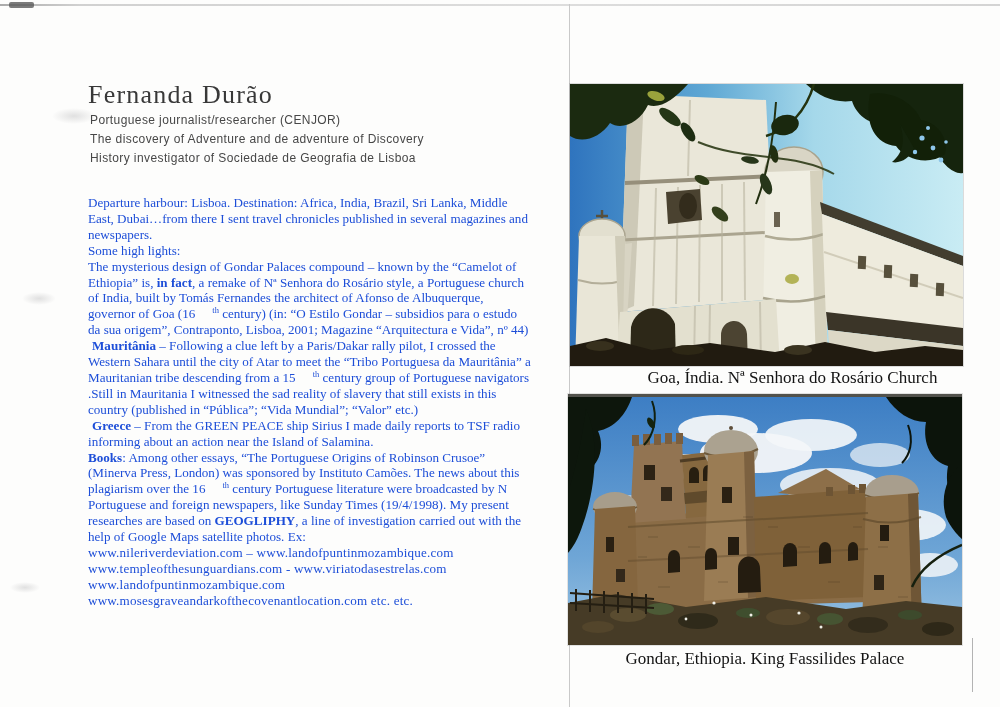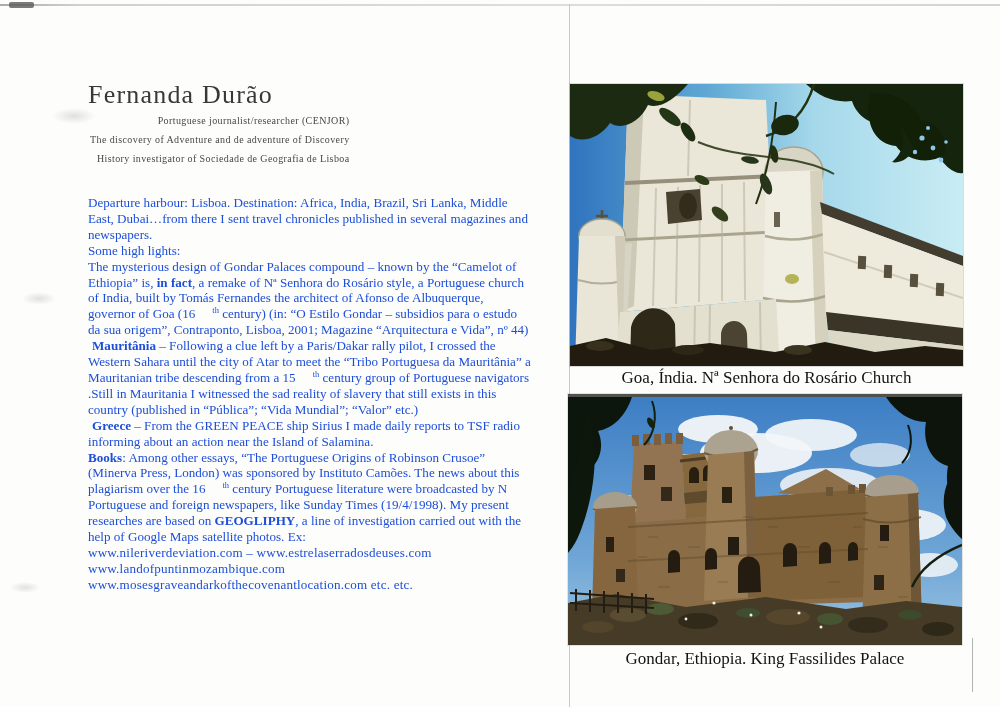--- a/index.html
+++ b/index.html
@@ -20,41 +20,41 @@
   .smudge.s3{left:10px;top:582px;width:30px;height:11px;}
 
   
   .author-name{
     position:absolute;left:88px;top:80px;
     font-family:cursive;
     font-size:26px;color:#383838;letter-spacing:1.2px;font-weight:400;
   }
   .subtitle-block{
     position:absolute;left:90px;top:111px;
-    font-family:Liberation Serif, serif;
-    font-size:10px;color:#474747;line-height:19px;letter-spacing:.4px;text-align:right;
+    font-family:Liberation Sans, sans-serif;
+    font-size:12px;color:#474747;line-height:19px;letter-spacing:.4px;
   }
   .body-text{
     position:absolute;left:88px;top:195px;width:444px;
     font-size:13.1px;line-height:15.9px;color:#1d4ed8;
   }
   .para{margin:0;}
   .para.indent{text-indent:4px;}
   .b{font-weight:bold;}
   .i{}
   .body-text sup{font-size:8.5px;line-height:0;vertical-align:super;margin-left:17px;}
   .urlline{margin:0;letter-spacing:.2px;}
 
   
   .photo{position:absolute;overflow:hidden;background:#9ecbe0;}
   .photo svg{display:block;width:100%;height:100%;}
   #photo-goa{left:570px;top:84px;width:393px;height:282px;box-shadow:0 0 0 1px rgba(120,120,120,.25);}
   #photo-gondar{left:568px;top:394px;width:394px;height:248px;border-top:3px solid #52524c;box-shadow:0 0 0 1px rgba(120,120,120,.2);}
   .caption{position:absolute;text-align:center;font-size:17px;color:#131313;}
-  #caption-goa{left:570px;top:368px;width:393px;}
+  #caption-goa{left:596px;top:368px;width:393px;}
   #caption-gondar{left:568px;top:649px;width:394px;}
 </style>
 </head>
 <body>
 
 <div class="scan-top-edge"></div>
 <div class="scan-mark"></div>
 <div class="page-crease"></div>
 <div class="right-edge-mark"></div>
 <div class="smudge s1"></div>
@@ -68,21 +68,22 @@
     <div>The discovery of Adventure and de adventure of Discovery</div>
     <div>History investigator of Sociedade de Geografia de Lisboa</div>
   </div>
   <div class="body-text">
       <div class="para"><span>Departure harbour: Lisboa. Destination: Africa, India, Brazil, Sri Lanka, Middle East, Dubai…from there I sent travel chronicles published in several magazines and newspapers.</span></div>
       <div class="para"><span>Some high lights:</span></div>
       <div class="para"><span>The mysterious design of Gondar Palaces compound – known by the “Camelot of Ethiopia” is, </span><span class="b">in fact</span><span>, a remake of Nª Senhora do Rosário style, a Portuguese church of India, built by Tomás Fernandes the architect of Afonso de Albuquerque, governor of Goa (16</span><sup>th</sup><span> century) (in: “O Estilo Gondar – subsidios para o estudo da sua origem”, </span><span class="i">Contraponto</span><span>, Lisboa, 2001; Magazine “Arquitectura e Vida”, nº 44)</span></div>
       <div class="para indent"><span class="b">Mauritânia</span><span> – Following a clue left by a Paris/Dakar rally pilot, I crossed the Western Sahara until the city of Atar to meet the “Tribo Portuguesa da Mauritânia” a Mauritanian tribe descending from a 15</span><sup>th</sup><span> century group of Portuguese navigators .Still in Mauritania I witnessed the sad reality of </span><span class="i">slavery</span><span> that still exists in this country (published in “Pública”; “Vida Mundial”; “Valor” etc.)</span></div>
       <div class="para indent"><span class="b">Greece</span><span> – From the GREEN PEACE ship Sirius I made daily reports to TSF radio informing about an action near the Island of Salamina.</span></div>
       <div class="para"><span class="b">Books</span><span>: Among other essays, “The Portuguese Origins of Robinson Crusoe” (Minerva Press, London) was sponsored by Instituto Camões. The news about this plagiarism over the 16</span><sup>th</sup><span> century Portuguese literature were broadcasted by N Portuguese and foreign newspapers, like Sunday Times (19/4/1998). My present researches are based on </span><span class="b">GEOGLIPHY</span><span>, a line of investigation carried out with the help of Google Maps satellite photos. Ex:</span></div>
-      <div class="urlline">www.nileriverdeviation.com – www.estrelaserradosdeuses.com</div>
+      <div class="urlline">www.nileriverdeviation.com – www.landofpuntinmozambique.com</div>
+      <div class="urlline">www.templeofthesunguardians.com - www.viriatodasestrelas.com</div>
       <div class="urlline">www.landofpuntinmozambique.com</div>
       <div class="urlline">www.mosesgraveandarkofthecovenantlocation.com  etc. etc.</div>
     </div>
 </div>
 
 <div>
 
   <figure class="photo" id="photo-goa" style="margin:0">
     <svg viewBox="0 0 393 282" preserveAspectRatio="none">
       <defs>

